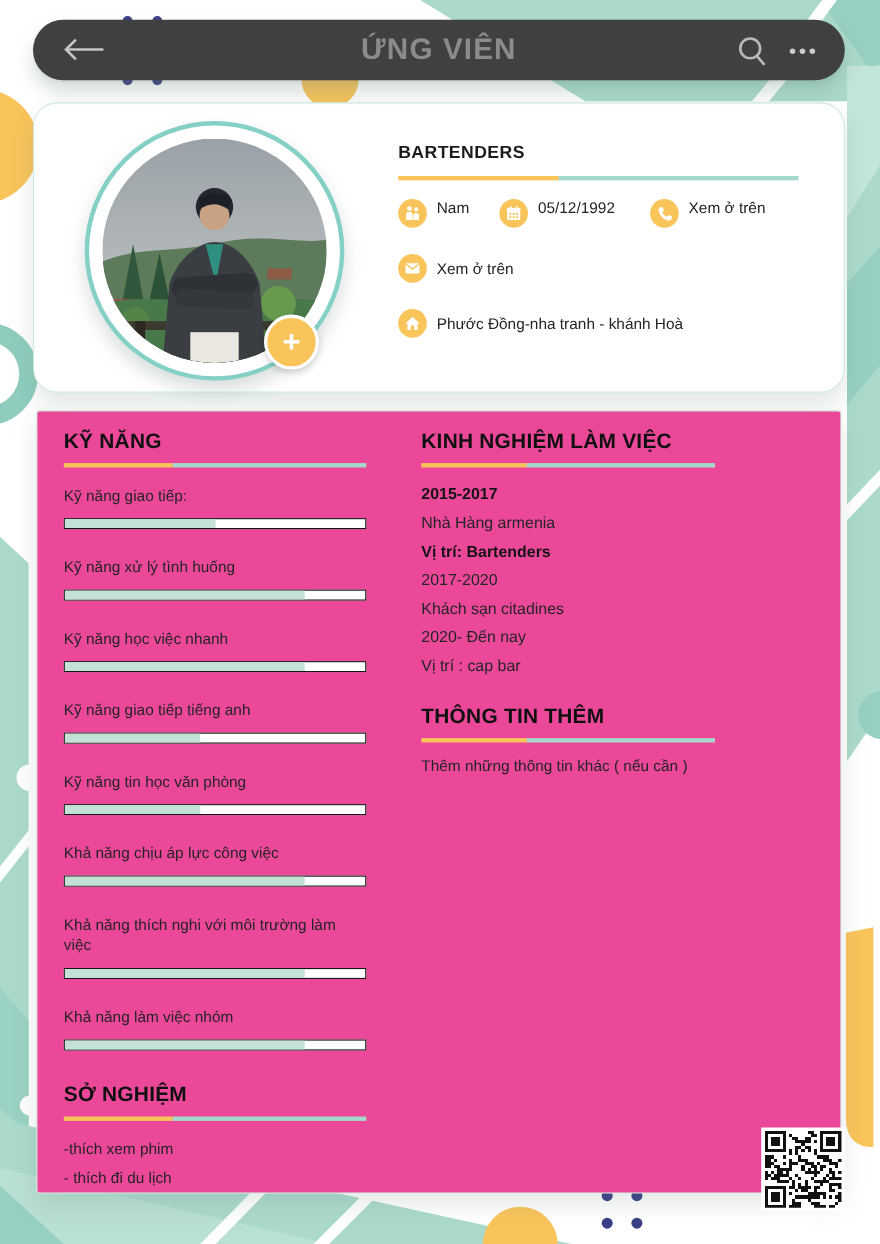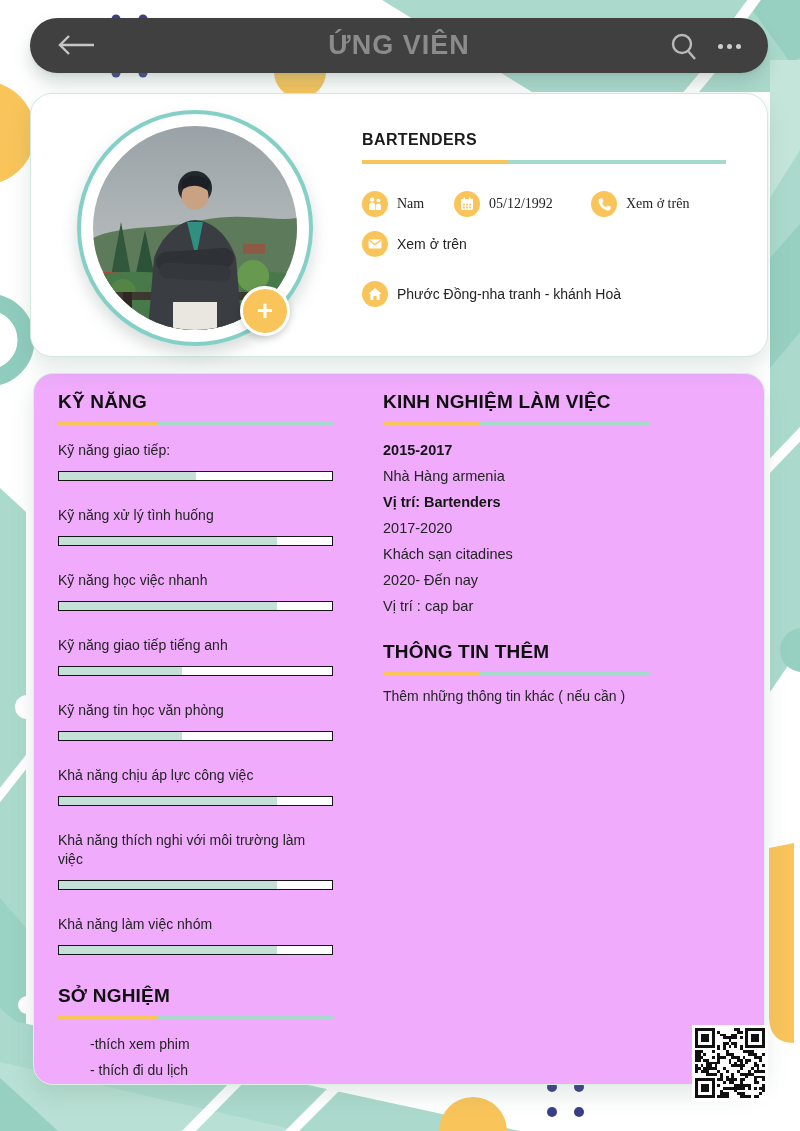--- a/index.html
+++ b/index.html
@@ -31,37 +31,37 @@
      box-shadow:0 3px 7px rgba(0,0,0,.18);}
   .info{position:absolute;left:331px;top:0;width:380px;height:100%;}
   .position-title{position:absolute;top:37px;font-size:16px;font-weight:bold;color:#1b1b1b;letter-spacing:.4px;}
   .title-underline{position:absolute;top:66px;width:364px;height:4px;display:flex;}
   .title-underline .y{background:#f9c45a;width:40%;}
   .title-underline .t{background:#a5d9cb;flex:1;}
   .inforow{position:absolute;display:flex;align-items:center;}
   .icn{width:26px;height:26px;border-radius:50%;background:#f9c45a;flex:0 0 26px;
       display:flex;align-items:center;justify-content:center;}
   .inforow .lbl{margin-left:9px;font-size:14px;color:#242424;}
-  .cell{display:flex;align-items:center;position:absolute;top:10px;font-family:Liberation Serif, serif;}
+  .cell{display:flex;position:absolute;top:0;}
   
-  .main-card{position:absolute;left:33px;top:373px;width:730px;height:710px;border-radius:20px;
-     background:#f0abfc;z-index:3;border:1px solid #dcefe7;box-shadow:0 10px 22px rgba(100,135,120,.18);}
+  .main-card{position:absolute;left:33px;top:373px;width:730px;height:710px;border-radius:3px;
+     background:#ec4899;z-index:3;border:1px solid #dcefe7;box-shadow:0 10px 22px rgba(100,135,120,.18);}
   .col-left{position:absolute;left:24px;top:17px;width:275px;}
   .col-right{position:absolute;left:349px;top:17px;width:352px;}
   .sec-title{font-size:19px;font-weight:800;color:#101010;margin:0;letter-spacing:.2px;}
   .sec-underline{height:4px;margin-top:8px;display:flex;}
   .sec-underline .y{background:#f9c45a;width:36%;}
   .sec-underline .t{background:#a5d9cb;flex:1;}
   .skills-list{margin-top:16px;}
   .skill-item{margin-bottom:25px;}
   .skill-label{font-size:14px;color:#242424;line-height:19px;}
   .skill-bar{margin-top:11px;height:10px;border:1.6px solid #151515;background:#fff;box-sizing:border-box;}
   .skill-fill{height:100%;background:#c3e1d6;}
   .hobby-sec{margin-top:30px;}
-  .hobby-item{font-size:14px;color:#242424;line-height:26px;margin-left:32px;}
+  .hobby-item{font-size:14px;color:#242424;line-height:26px;}
   .hobby-list{margin-top:12px;}
   .exp-list{margin-top:12px;}
   .exp-line{font-size:14.5px;color:#242424;line-height:26px;margin:0;font-weight:normal;}
   .exp-line.bold{font-weight:bold;color:#141414;}
   .extra-sec{margin-top:22px;}
   .extra-note{margin-top:13px;font-size:14px;color:#242424;}
   
   .qr{position:absolute;left:692px;top:1025px;width:76px;height:76px;background:#fff;z-index:6;
       padding:3px;box-sizing:border-box;}
 </style>

